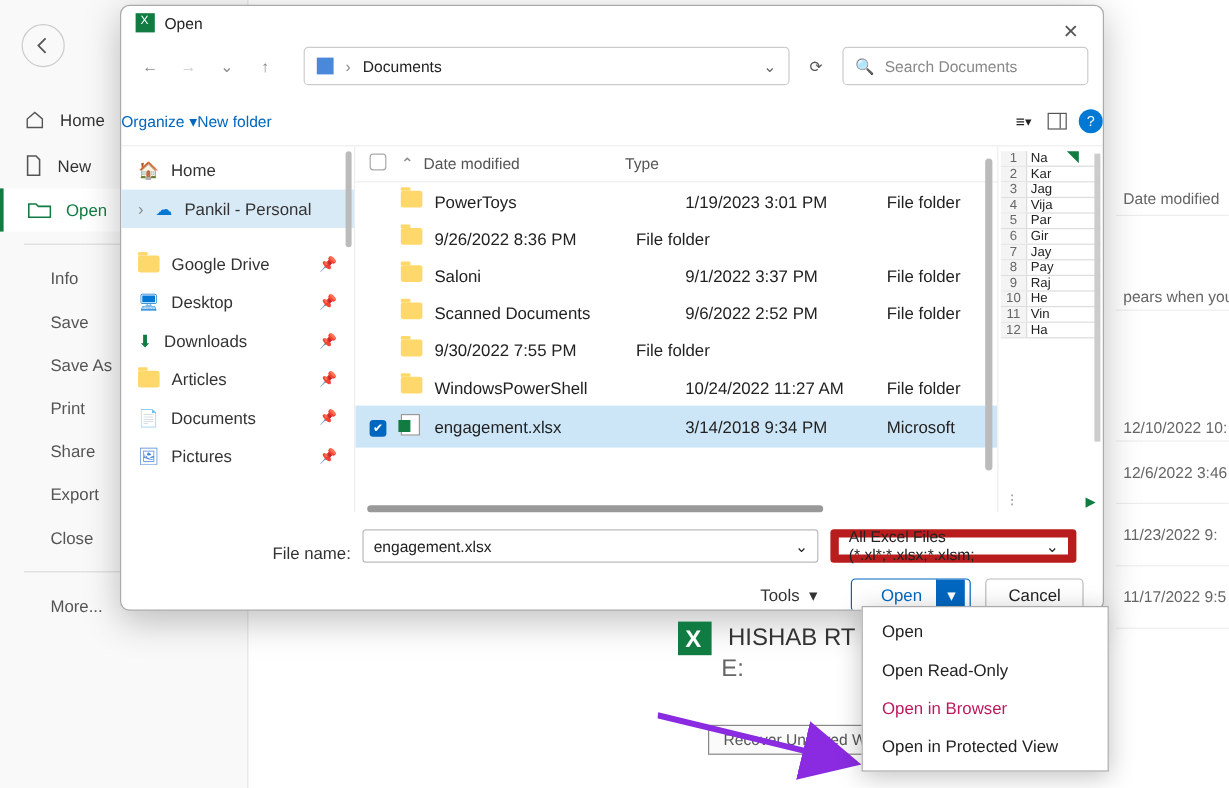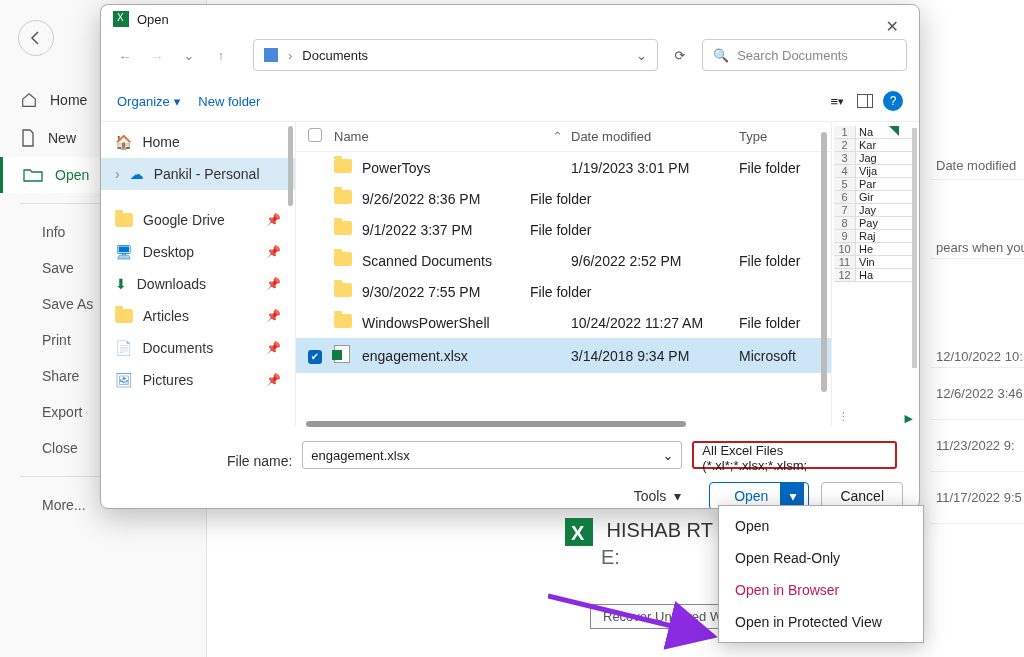--- a/index.html
+++ b/index.html
@@ -21,21 +21,21 @@
 
 .dialog { position: absolute; left: 100px; top: 4px; width: 820px; height: 505px; background: #fff; border: 1px solid #aaa; border-radius: 8px; box-shadow: 0 8px 30px rgba(0,0,0,.25); overflow: hidden; }
 .dlg-title { display: flex; align-items: center; gap: 8px; padding: 6px 12px; font-size: 13px; }
 .dlg-close { position: absolute; right: 10px; top: 8px; font-size: 16px; color: #555; padding: 4px 10px; cursor: pointer; }
 .dlg-nav { display: flex; align-items: center; gap: 8px; padding: 6px 12px 14px; }
 .nav-arrow { width: 24px; height: 24px; display: flex; align-items: center; justify-content: center; color: #888; cursor: pointer; }
 .path-box { flex: 1; border: 1px solid #ccc; border-radius: 4px; height: 32px; display: flex; align-items: center; padding: 0 10px; gap: 10px; margin-left: 12px; }
 .path-box .chev { margin-left: auto; color: #666; }
 .refresh { width: 28px; color: #555; text-align: center; cursor: pointer; }
 .search-box { width: 205px; border: 1px solid #ccc; border-radius: 4px; height: 32px; display: flex; align-items: center; padding: 0 10px; gap: 8px; color: #888; }
-.toolbar { display: flex; align-items: center; gap: 18px; padding: 6px 16px 10px; border-bottom: 1px solid #eee; }
+.toolbar { display: flex; align-items: center; padding: 6px 0 10px; border-bottom: 1px solid #eee; }
 .toolbar .sp { margin-left: auto; }
 .tb-btn { display: flex; align-items: center; gap: 4px; color: #0067c0; cursor: pointer; font-size: 13px; }
 .vw-icons { display: flex; gap: 10px; align-items: center; }
 .vw-icons span { width: 20px; height: 20px; display: inline-flex; align-items: center; justify-content: center; cursor: pointer; }
 .help { width: 20px; height: 20px; border-radius: 50%; background: #0078d4; color: #fff; font-size: 12px; display: inline-flex; align-items:center; justify-content:center; }
 
 
 .dlg-body { display: flex; height: 305px; }
 .nav-pane { width: 195px; border-right: 1px solid #eee; overflow-y: auto; padding: 4px 0; position: relative; }
 .np-item { display: flex; align-items: center; gap: 10px; padding: 8px 14px; cursor: pointer; font-size: 14px; color: #333; }
@@ -69,21 +69,21 @@
 .pv-tri { position:absolute; top:4px; right:20px; width:0;height:0; border-left:10px solid transparent; border-top:10px solid #107c41; }
 .pv-sb { position:absolute; right:2px; top:6px; width:5px; height:240px; background:#ccc; }
 .pv-dots { position:absolute; bottom:4px; left:6px; color:#888; }
 .pv-play { position:absolute; bottom:2px; right:6px; color:#107c41; font-size:11px; }
 
 
 .dlg-bottom { padding: 14px 16px; }
 .filerow { display:flex; align-items:flex-end; gap:10px; }
 .filerow label { font-size:14px; color:#333; }
 .filerow .fname { flex:1; max-width:380px; border:1px solid #bbb; border-radius:3px; height:28px; padding:0 8px; display:flex; align-items:center; justify-content:space-between; }
-.filerow .filter { width:205px; border:2px solid #b91c1c; border-radius:3px; height:28px; padding:0 8px; display:flex; align-items:center; justify-content:space-between; font-size:13px;flex-direction:column; }
+.filerow .filter { width:205px; border:7px solid #b91c1c; border-radius:3px; height:28px; padding:0 8px; display:flex; align-items:center; justify-content:space-between; font-size:13px; }
 .btnrow { display:flex; gap:12px; justify-content:flex-end; align-items:center; margin-top:13px; }
 .btnrow .tools { margin-right:16px; color:#333; cursor:pointer; font-size:14px; }
 .btn { height:28px; border:1px solid #bbb; border-radius:4px; padding:0 18px; background:#fff; cursor:pointer; font-size:14px; display:inline-flex; align-items:center; }
 .btn.open { border-color:#0067c0; color:#0067c0; position:relative; padding-right:4px; padding-left:24px; }
 .btn.open .dd { border-left:1px solid #0067c0; padding:0 8px; margin-left:12px; height:100%; display:inline-flex; align-items:center; background:#0067c0; color:#fff; }
 
 
 .open-menu { position:absolute; left:718px; top:505px; width:206px; background:#fff; border:1px solid #aaa; box-shadow:0 4px 20px rgba(0,0,0,.25); padding:4px 0; z-index:50; }
 .om-item { padding:8px 16px; font-size:14px; cursor:pointer; }
 .om-item.disabled { color:#be185d; cursor:default; }
@@ -234,21 +234,20 @@
       <div class="np-item">
           <span style="color:#4a88da">🖼</span>
           <span>Pictures</span>
           <span class="pin">📌</span>
         </div>
     </div>
 
     <div class="file-pane">
       <div class="fp-header">
         <span class="ck"><span style="width:14px;height:14px;border:1px solid #aaa;display:inline-block;border-radius:3px"></span></span>
-        <span class="col-name">Name</span>
         <span style="color:#888">⌃</span>
         <span class="col-date">Date modified</span>
         <span class="col-type">Type</span>
       </div>
       <div class="fp-rows" id="fp-rows">
           <div class="fp-row">
             <span class="ck"></span>
             <span style="width:20px"><span class="folder-ic"></span></span>
             <span class="col-name">PowerToys</span>
             <span class="col-date">1/19/2023 3:01 PM</span>
@@ -256,20 +255,21 @@
           </div>
           <div class="fp-row">
             <span class="ck"></span>
             <span style="width:20px"><span class="folder-ic"></span></span>
             <span class="col-date">9/26/2022 8:36 PM</span>
             <span class="col-type">File folder</span>
           </div>
           <div class="fp-row">
             <span class="ck"></span>
             <span style="width:20px"><span class="folder-ic"></span></span>
+            <span class="col-name">Saloni</span>
             <span class="col-date">9/1/2022 3:37 PM</span>
             <span class="col-type">File folder</span>
           </div>
           <div class="fp-row">
             <span class="ck"></span>
             <span style="width:20px"><span class="folder-ic"></span></span>
             <span class="col-name">Scanned Documents</span>
             <span class="col-date">9/6/2022 2:52 PM</span>
             <span class="col-type">File folder</span>
           </div>

